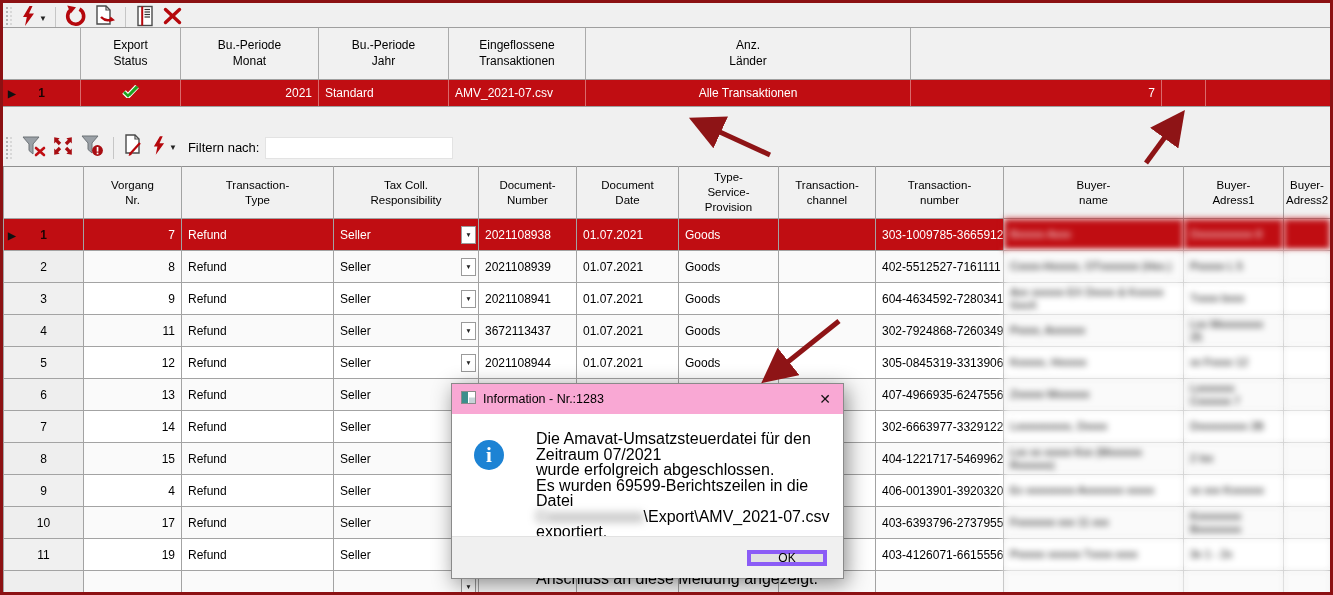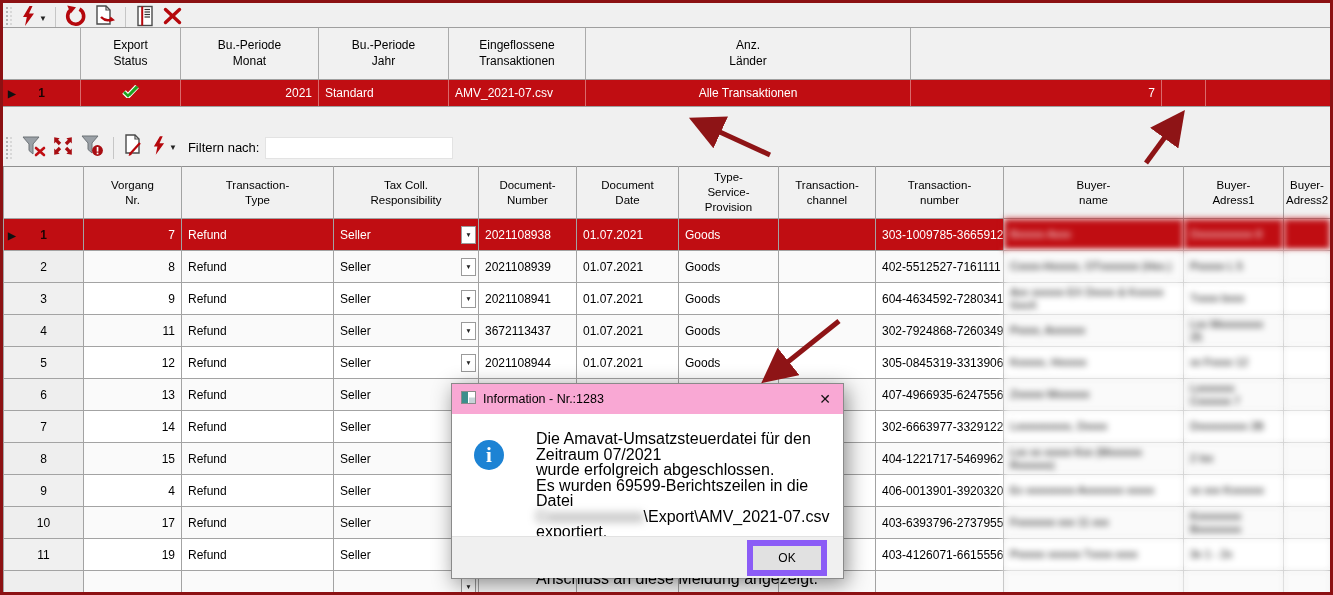--- a/index.html
+++ b/index.html
@@ -65,21 +65,21 @@
   .dlg-close { margin-left:auto; width:34px; height:30px; display:flex; align-items:center; justify-content:center;
                font-size:14px; color:#111; }
   .dlg-body { display:flex; padding:14px 12px 0 22px; }
   .info-ic { flex:none; width:30px; height:30px; border-radius:50%; background:#1d83d4; color:#fff;
              display:flex; align-items:center; justify-content:center;
              font-family:"Liberation Serif", serif; font-weight:bold; font-size:21px; margin-top:12px; }
   .dlg-msg { margin-left:32px; margin-top:3px; font-size:16px; line-height:15.5px; white-space:pre-line; }
   .redact { filter:blur(4px); color:#555; }
   .dlg-footer { position:absolute; left:0; right:0; bottom:0; height:42px; background:#f0f0f0;
                 border-top:1px solid #e2e2e2; display:flex; align-items:center; justify-content:flex-end; padding-right:16px; }
-  .okbtn { width:80px; height:36px; background:#e1e1e1; border:6px solid #8b5cf6;
+  .okbtn { width:80px; height:16px; background:#e1e1e1; border:4px solid #8b5cf6;
            font-size:12px; display:flex; align-items:center; justify-content:center; font-family:inherit; }
 
   
   .arrows { position:absolute; left:0; top:0; z-index:10; pointer-events:none; }
 </style>
 </head>
 <body>
 
 <div class="app">
 

